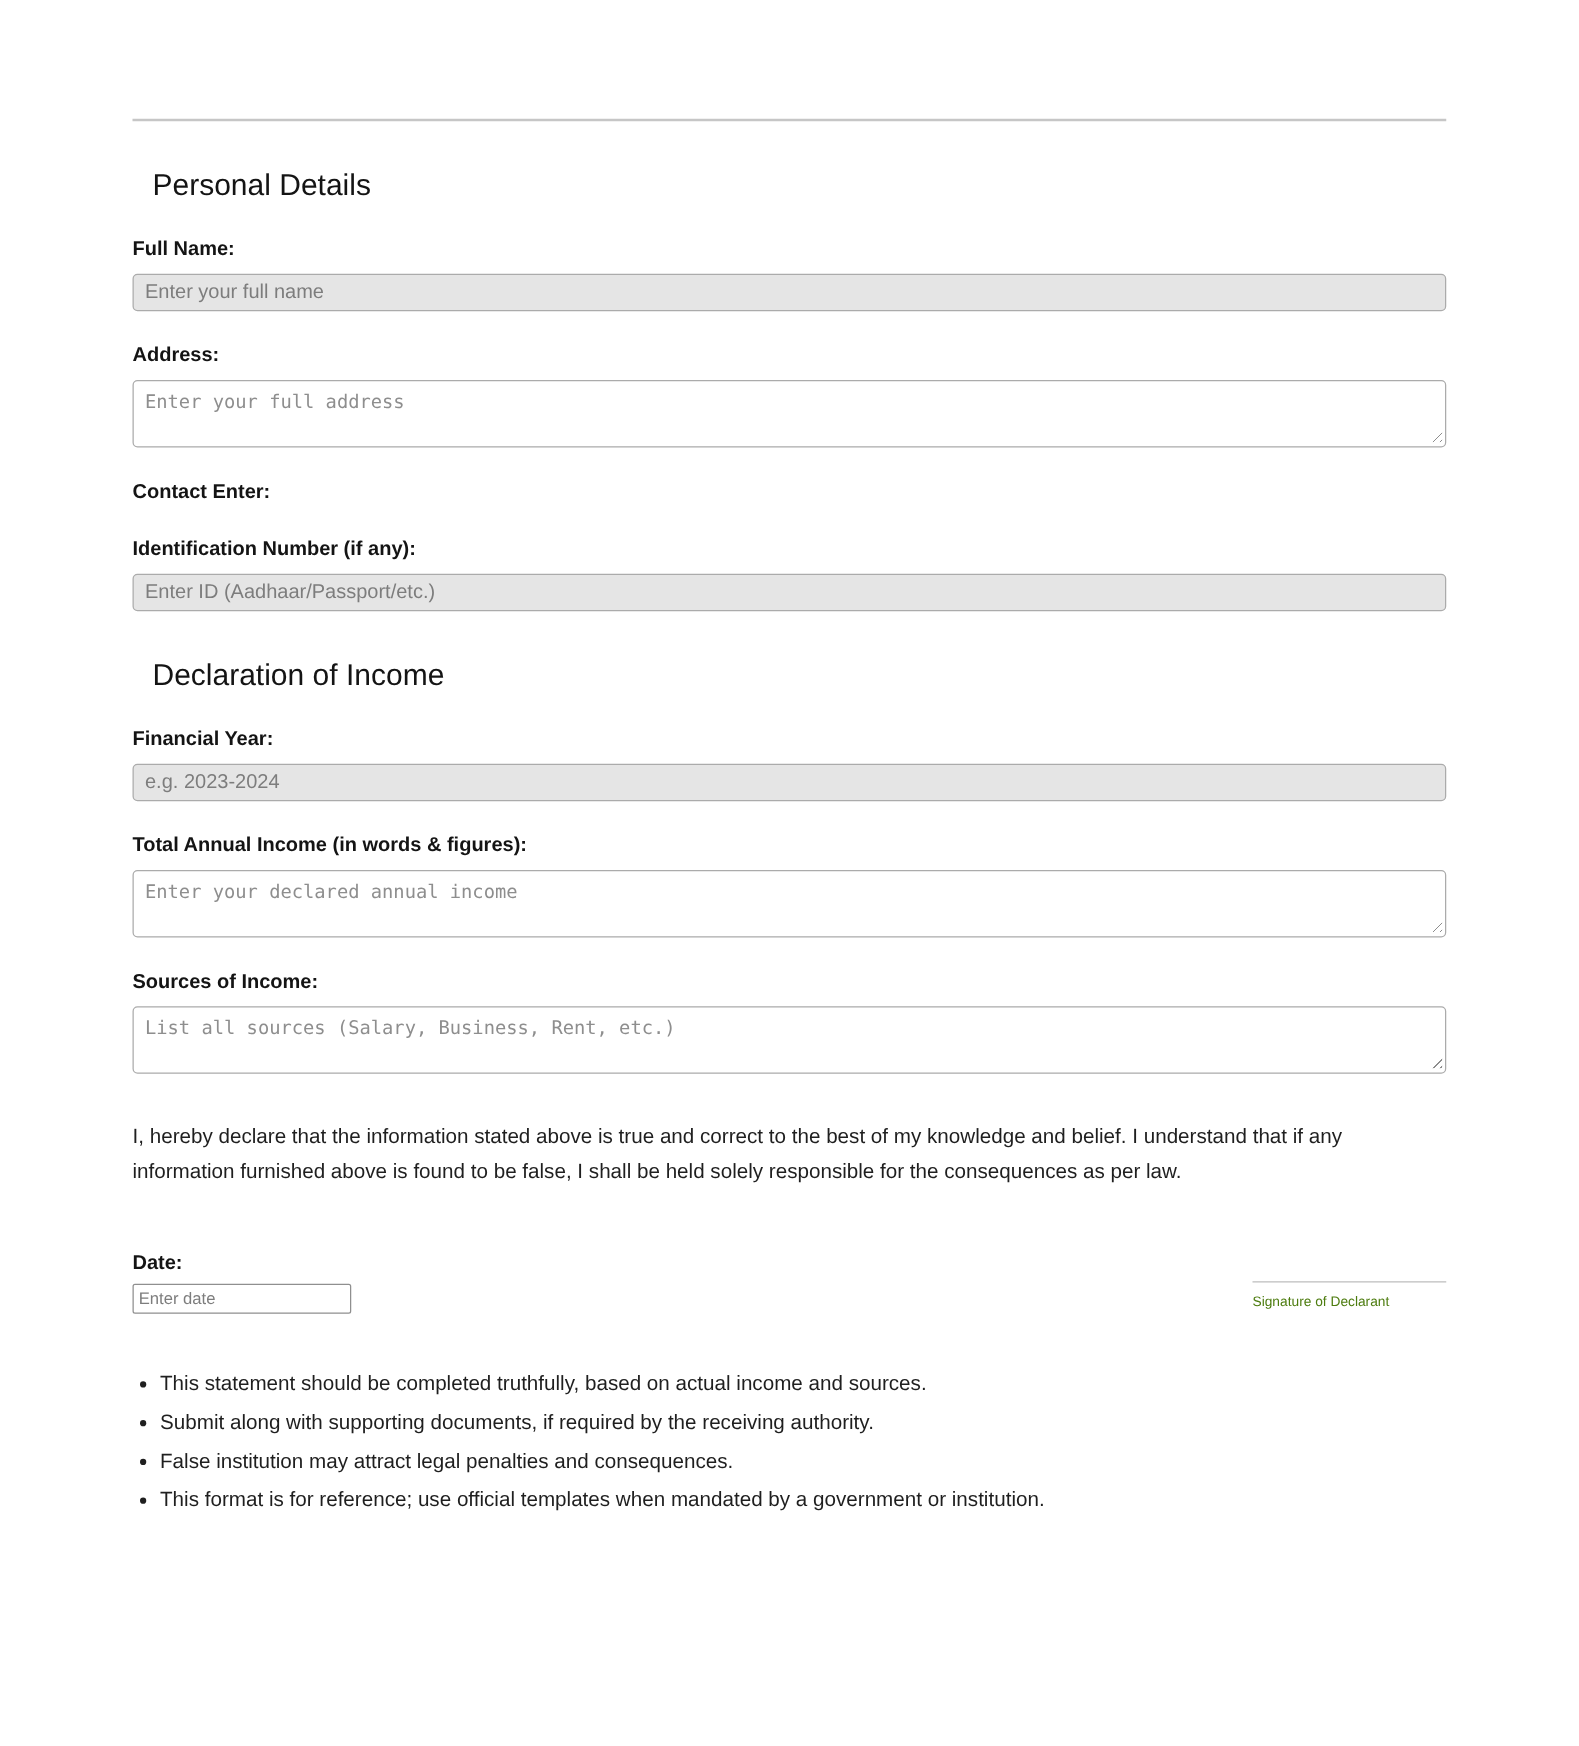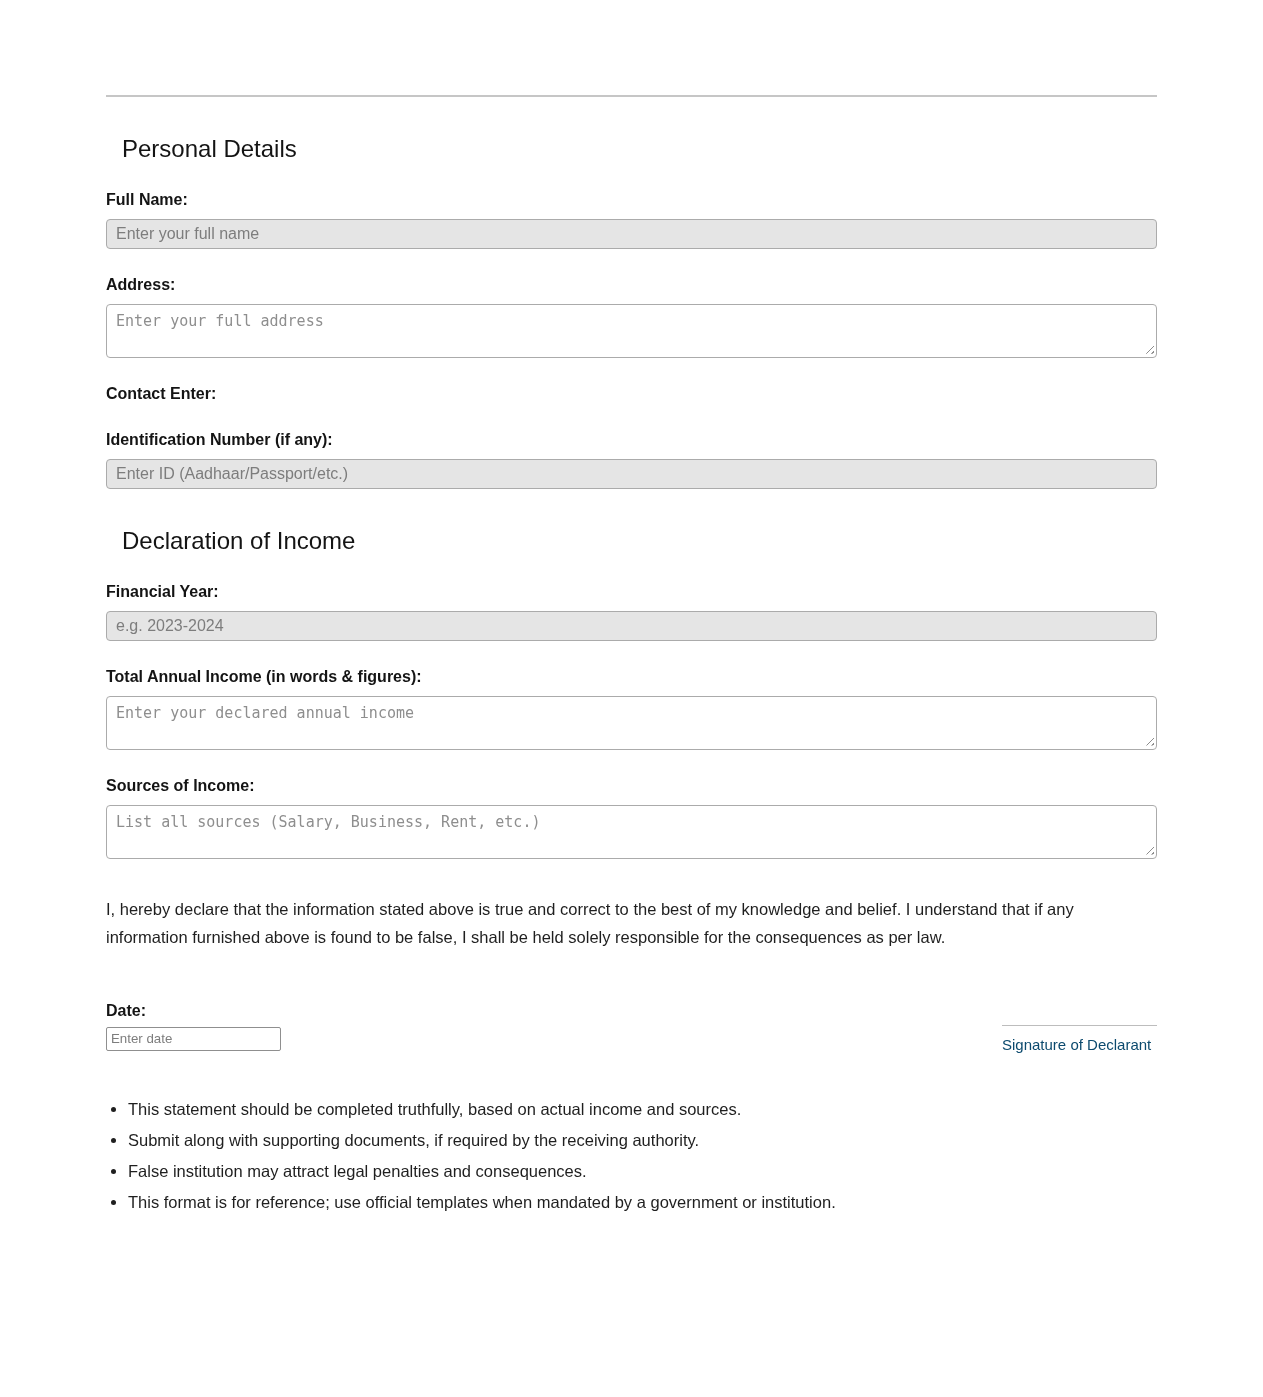--- a/index.html
+++ b/index.html
@@ -121,22 +121,22 @@
     margin-top: 24px;
     width: 155px;
   }
   .signature-line {
     border-top: 1px solid #bdbdbd;
     width: 100%;
     height: 0;
   }
   .signature-label {
     margin-top: 10px;
-    font-size: 15px;
-    color: #0c4a6e;
+    font-size: 11px;
+    color: #4d7c0f;
     white-space: nowrap;
   }
   ul.notes {
     margin: 46px 0 0;
     padding-left: 22px;
   }
   ul.notes li {
     font-size: 16.5px;
     line-height: 20px;
     color: #1f1f1f;

